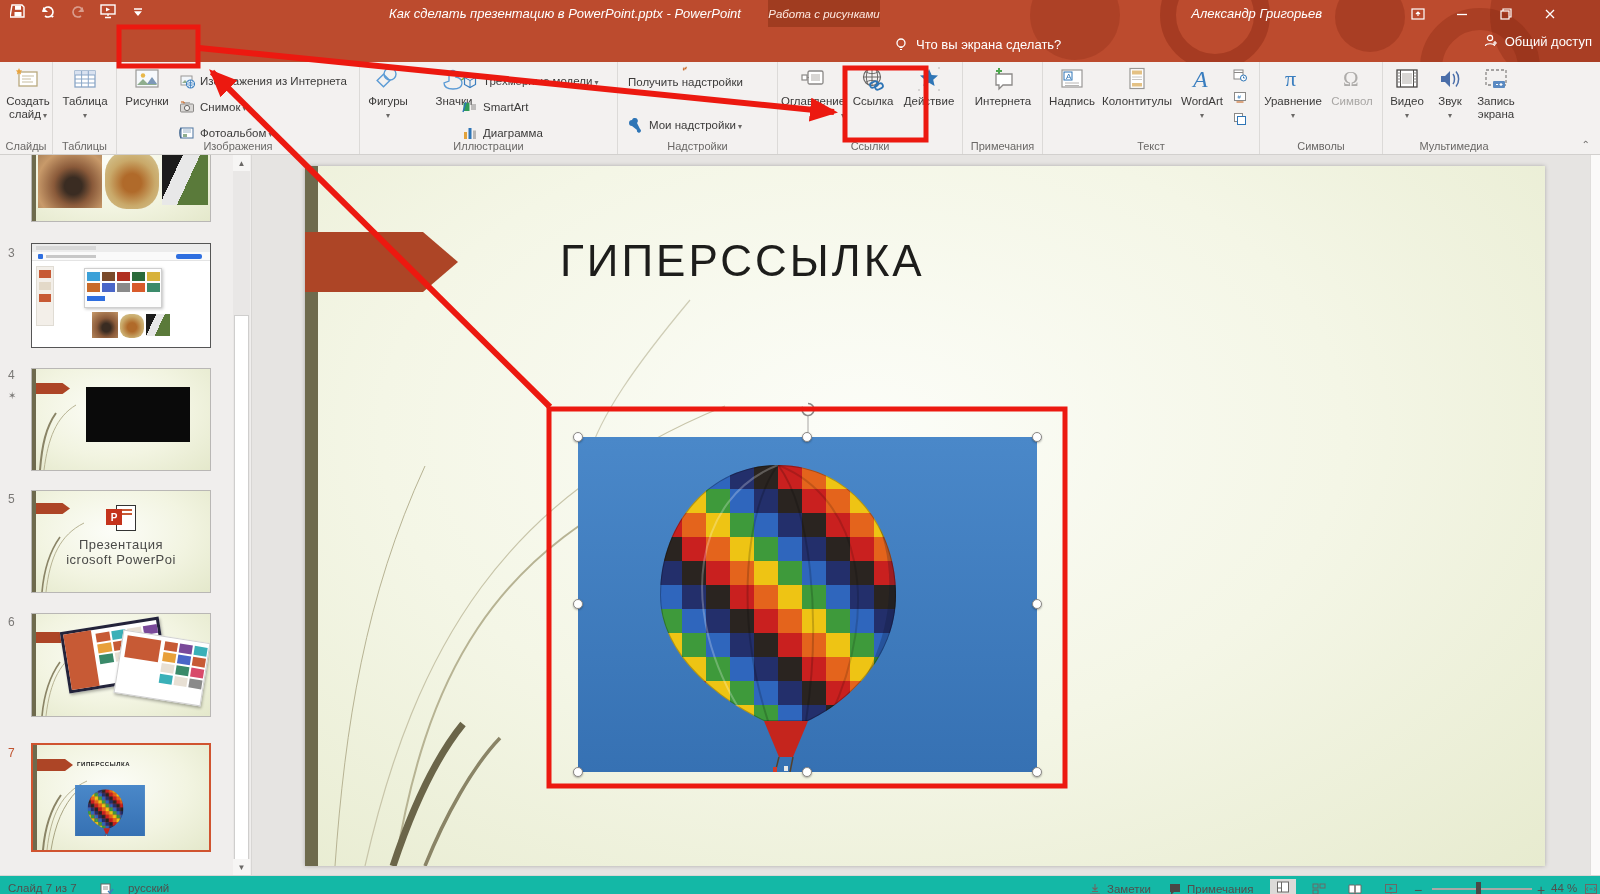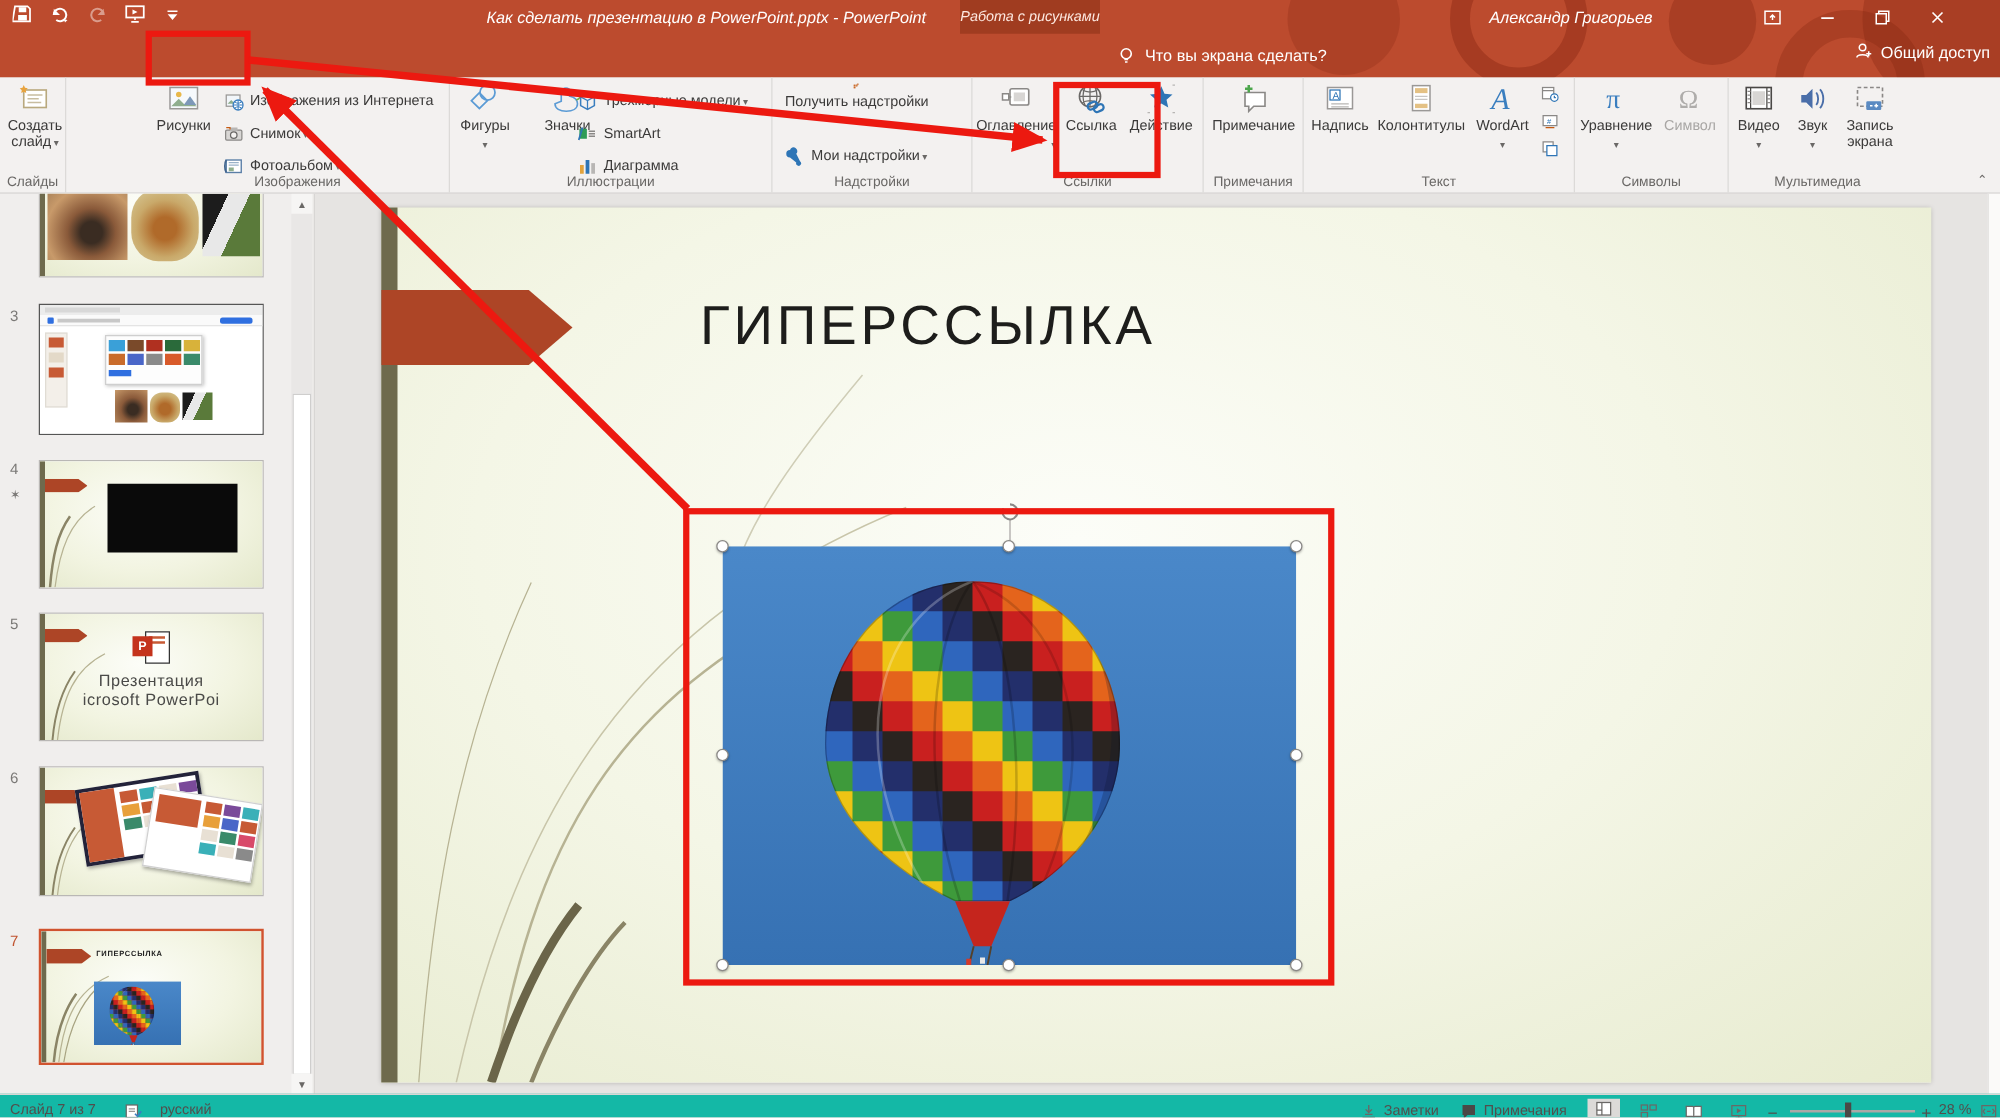--- a/index.html
+++ b/index.html
@@ -241,20 +241,31 @@
           <rect x="4" y="6" width="18" height="14" fill="#fff" stroke="#b9a97e" stroke-width="1.3"></rect>
           <path d="M7,10 h12 M7,13 h9 M7,16 h11" stroke="#c8bda0" stroke-width="1.2"></path>
           <path d="M4,2 l1,2.2 2.2,.3 -1.6,1.6 .4,2.3 -2,-1.1 -2,1.1 .4,-2.3 -1.6,-1.6 2.2,-.3 z" fill="#e8a33d"></path>
         </svg>
       <span>Создать</span>
       <span class="caret">слайд</span>
     </div>
     <div class="glabel">Слайды</div>
   </div>
 
+  <div class="rgroup" style="left:53px; width:64px;">
+    <div class="bigbtn" style="left:6px; width:52px;">
+      <svg class="ic" viewBox="0 0 26 26">
+          <rect x="3" y="5" width="20" height="16" fill="#fff" stroke="#8aa7c7" stroke-width="1.3"></rect>
+          <rect x="3" y="5" width="20" height="4" fill="#d9e2f0"></rect>
+          <path d="M3,9 h20 M3,13 h20 M3,17 h20 M9.6,5 v16 M16.3,5 v16" stroke="#8aa7c7" stroke-width="1"></path>
+        </svg>
+      <span class="caret-b">Таблица</span>
+    </div>
+    <div class="glabel">Таблицы</div>
+  </div>
 
   <div class="rgroup" style="left:117px; width:243px;">
     <div class="bigbtn" style="left:4px; width:52px;">
       <svg class="ic" viewBox="0 0 26 26">
           <rect x="2" y="4" width="22" height="17" fill="#f6f9fc" stroke="#9a9896" stroke-width="1.2"></rect>
           <circle cx="9" cy="9.5" r="2.2" fill="#e8b84a"></circle>
           <path d="M3,19 l6,-6 5,5 4,-6 5,7 z" fill="#8fae8e"></path>
           <path d="M13,18 l5,-7 5,7" fill="#7d98b8"></path>
         </svg>
       <span>Рисунки</span>
@@ -377,21 +388,21 @@
     </div>
     <div class="glabel">Ссылки</div>
   </div>
 
   <div class="rgroup" style="left:963px; width:80px;">
     <div class="bigbtn" style="left:4px; width:72px;">
       <svg class="ic" viewBox="0 0 26 26">
           <path d="M6,8 h16 v11 h-9 l-4,4 v-4 h-3 z" fill="#fff" stroke="#8a8886" stroke-width="1.3"></path>
           <path d="M9,2 v6 M6,5 h6" stroke="#4ca64c" stroke-width="2"></path>
         </svg>
-      <span>Примечание</span>
+      <span>Интернета</span>
     </div>
     <div class="glabel">Примечания</div>
   </div>
 
   <div class="rgroup" style="left:1043px; width:217px;">
     <div class="bigbtn" style="left:2px; width:54px;">
       <svg class="ic" viewBox="0 0 26 26">
           <rect x="3" y="4" width="20" height="17" fill="#fff" stroke="#9a9896" stroke-width="1.2"></rect>
           <rect x="5" y="6" width="8" height="8" fill="none" stroke="#2e75b6" stroke-width="1"></rect>
           <text x="7" y="13" font-size="8" fill="#2e75b6" font-family="Liberation Sans, sans-serif">A</text>
@@ -712,21 +723,21 @@
         <rect x="1.5" y="2.5" width="11" height="8" fill="none" stroke="#6a6866"></rect>
         <path d="M5.5,4.5 l3.5,2 l-3.5,2 z" fill="#6a6866"></path>
         <path d="M7,10.5 v1.5 M4.5,12.5 h5" stroke="#6a6866"></path>
       </svg>
   </div>
 
   <div class="itm" style="left:1414px; font-size:14px;">−</div>
   <div class="itm" style="left:1432px; top:12px; width:100px; height:2px; background:#aaa8a6;"></div>
   <div class="itm" style="left:1476px; top:6px; width:5px; height:14px; background:#4a4846;"></div>
   <div class="itm" style="left:1537px; font-size:14px;">+</div>
-  <div class="itm" style="left:1551px;">28 %</div>
+  <div class="itm" style="left:1551px;">44 %</div>
   <div class="itm" style="left:1584px;">
     <svg class="ic14" viewBox="0 0 14 14">
         <rect x="1.5" y="2.5" width="11" height="9" fill="none" stroke="#6a6866"></rect>
         <path d="M4,5 l-1.5,2 l1.5,2 M10,5 l1.5,2 l-1.5,2 M5.5,7 h3" stroke="#6a6866" fill="none"></path>
       </svg>
   </div>
 </div>
 
 <svg class="overlay" viewBox="0 0 1600 894">
   <defs>

